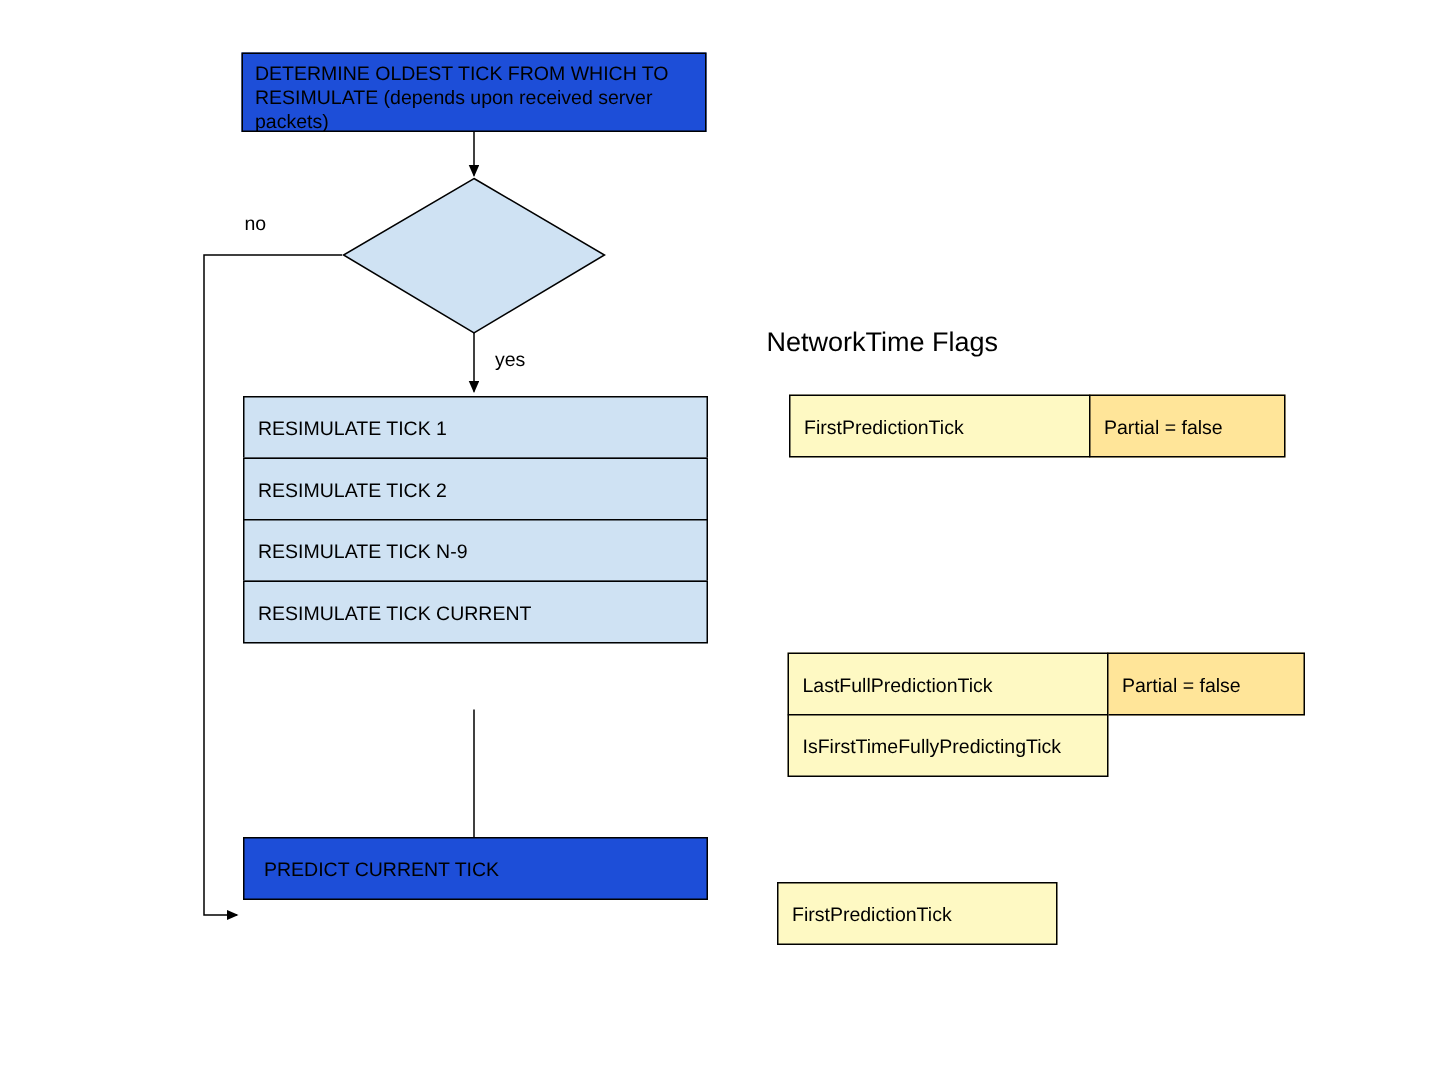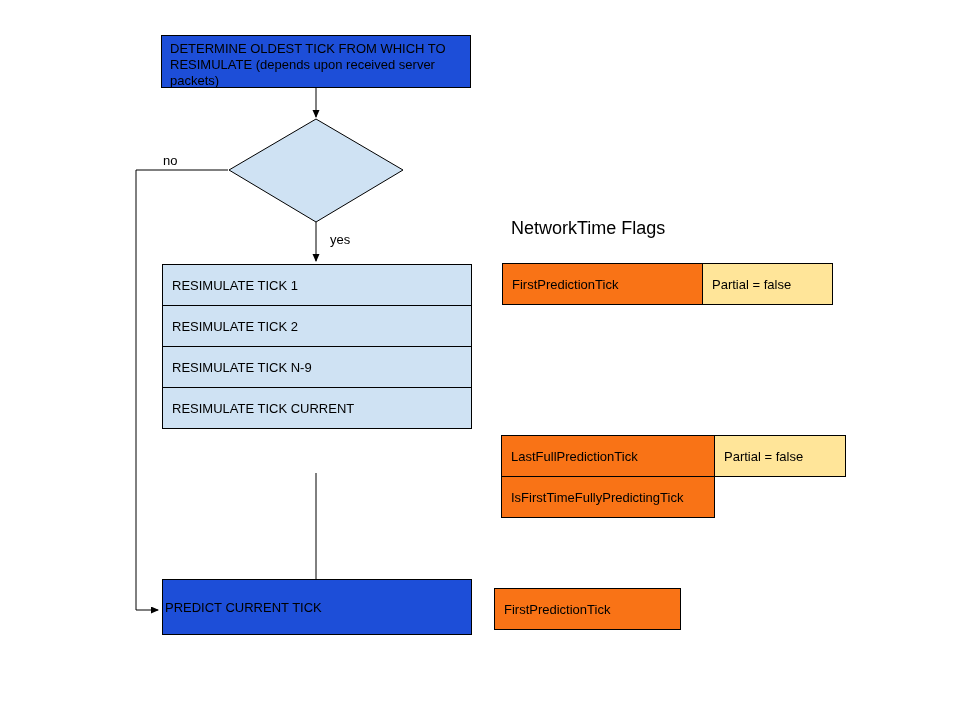--- a/index.html
+++ b/index.html
@@ -34,21 +34,21 @@
     padding: 5px 2px 0 8px;
     line-height: 16px;
   }
   .decision-text {
     left: 281px; top: 135px;
     width: 86px;
     line-height: 17px;
     z-index: 3;
   }
   .edge-label { position: absolute; z-index: 3; font-size: 13px; }
-  .label-no  { left: 163px; top: 141px; margin-top: 12px; }
+  .label-no  { left: 163px; top: 141px; }
   .label-yes { left: 330px; top: 232px; }
 
   .step-stack {
     position: absolute;
     left: 162px; top: 264px;
     width: 310px;
     z-index: 2;
   }
   .step {
     box-sizing: border-box;
@@ -56,25 +56,25 @@
     border: 1px solid #000000;
     background: #cfe2f3;
     display: flex;
     align-items: center;
     padding-left: 9px;
     font-size: 13px;
   }
   .step + .step { margin-top: -1px; }
 
   .predict-box {
-    left: 162px; top: 579px;
-    width: 310px; height: 56px;
+    left: 162px; top: 558px;
+    width: 310px; height: 42px;
     display: flex;
     align-items: center;
-    padding-left: 2px;
+    padding-left: 13px;
   }
 
   .flags-title {
     position: absolute;
     left: 511px; top: 218px;
     font-size: 18px;
     z-index: 2;
   }
   .flag-group { position: absolute; z-index: 2; }
   .flag-row { display: flex; }
@@ -82,21 +82,21 @@
   .cell {
     box-sizing: border-box;
     height: 42px;
     border: 1px solid #000000;
     display: flex;
     align-items: center;
     padding-left: 9px;
     font-size: 13px;
   }
   .cell + .cell { margin-left: -1px; }
-  .flag-cell   { background: #f97316; }
+  .flag-cell   { background: #fef9c3; margin-left: 24px; }
   .note-false  { background: #ffe599; }
   .note-ok     { background: #b6d7a8; }
 
   .g1 { left: 502px; top: 263px; }
   .g1 .flag-cell { width: 201px; }
   .g1 .note-cell { width: 131px; }
 
   .g2 { left: 501px; top: 435px; }
   .g2 .flag-cell { width: 214px; }
   .g2 .note-cell { width: 132px; }

